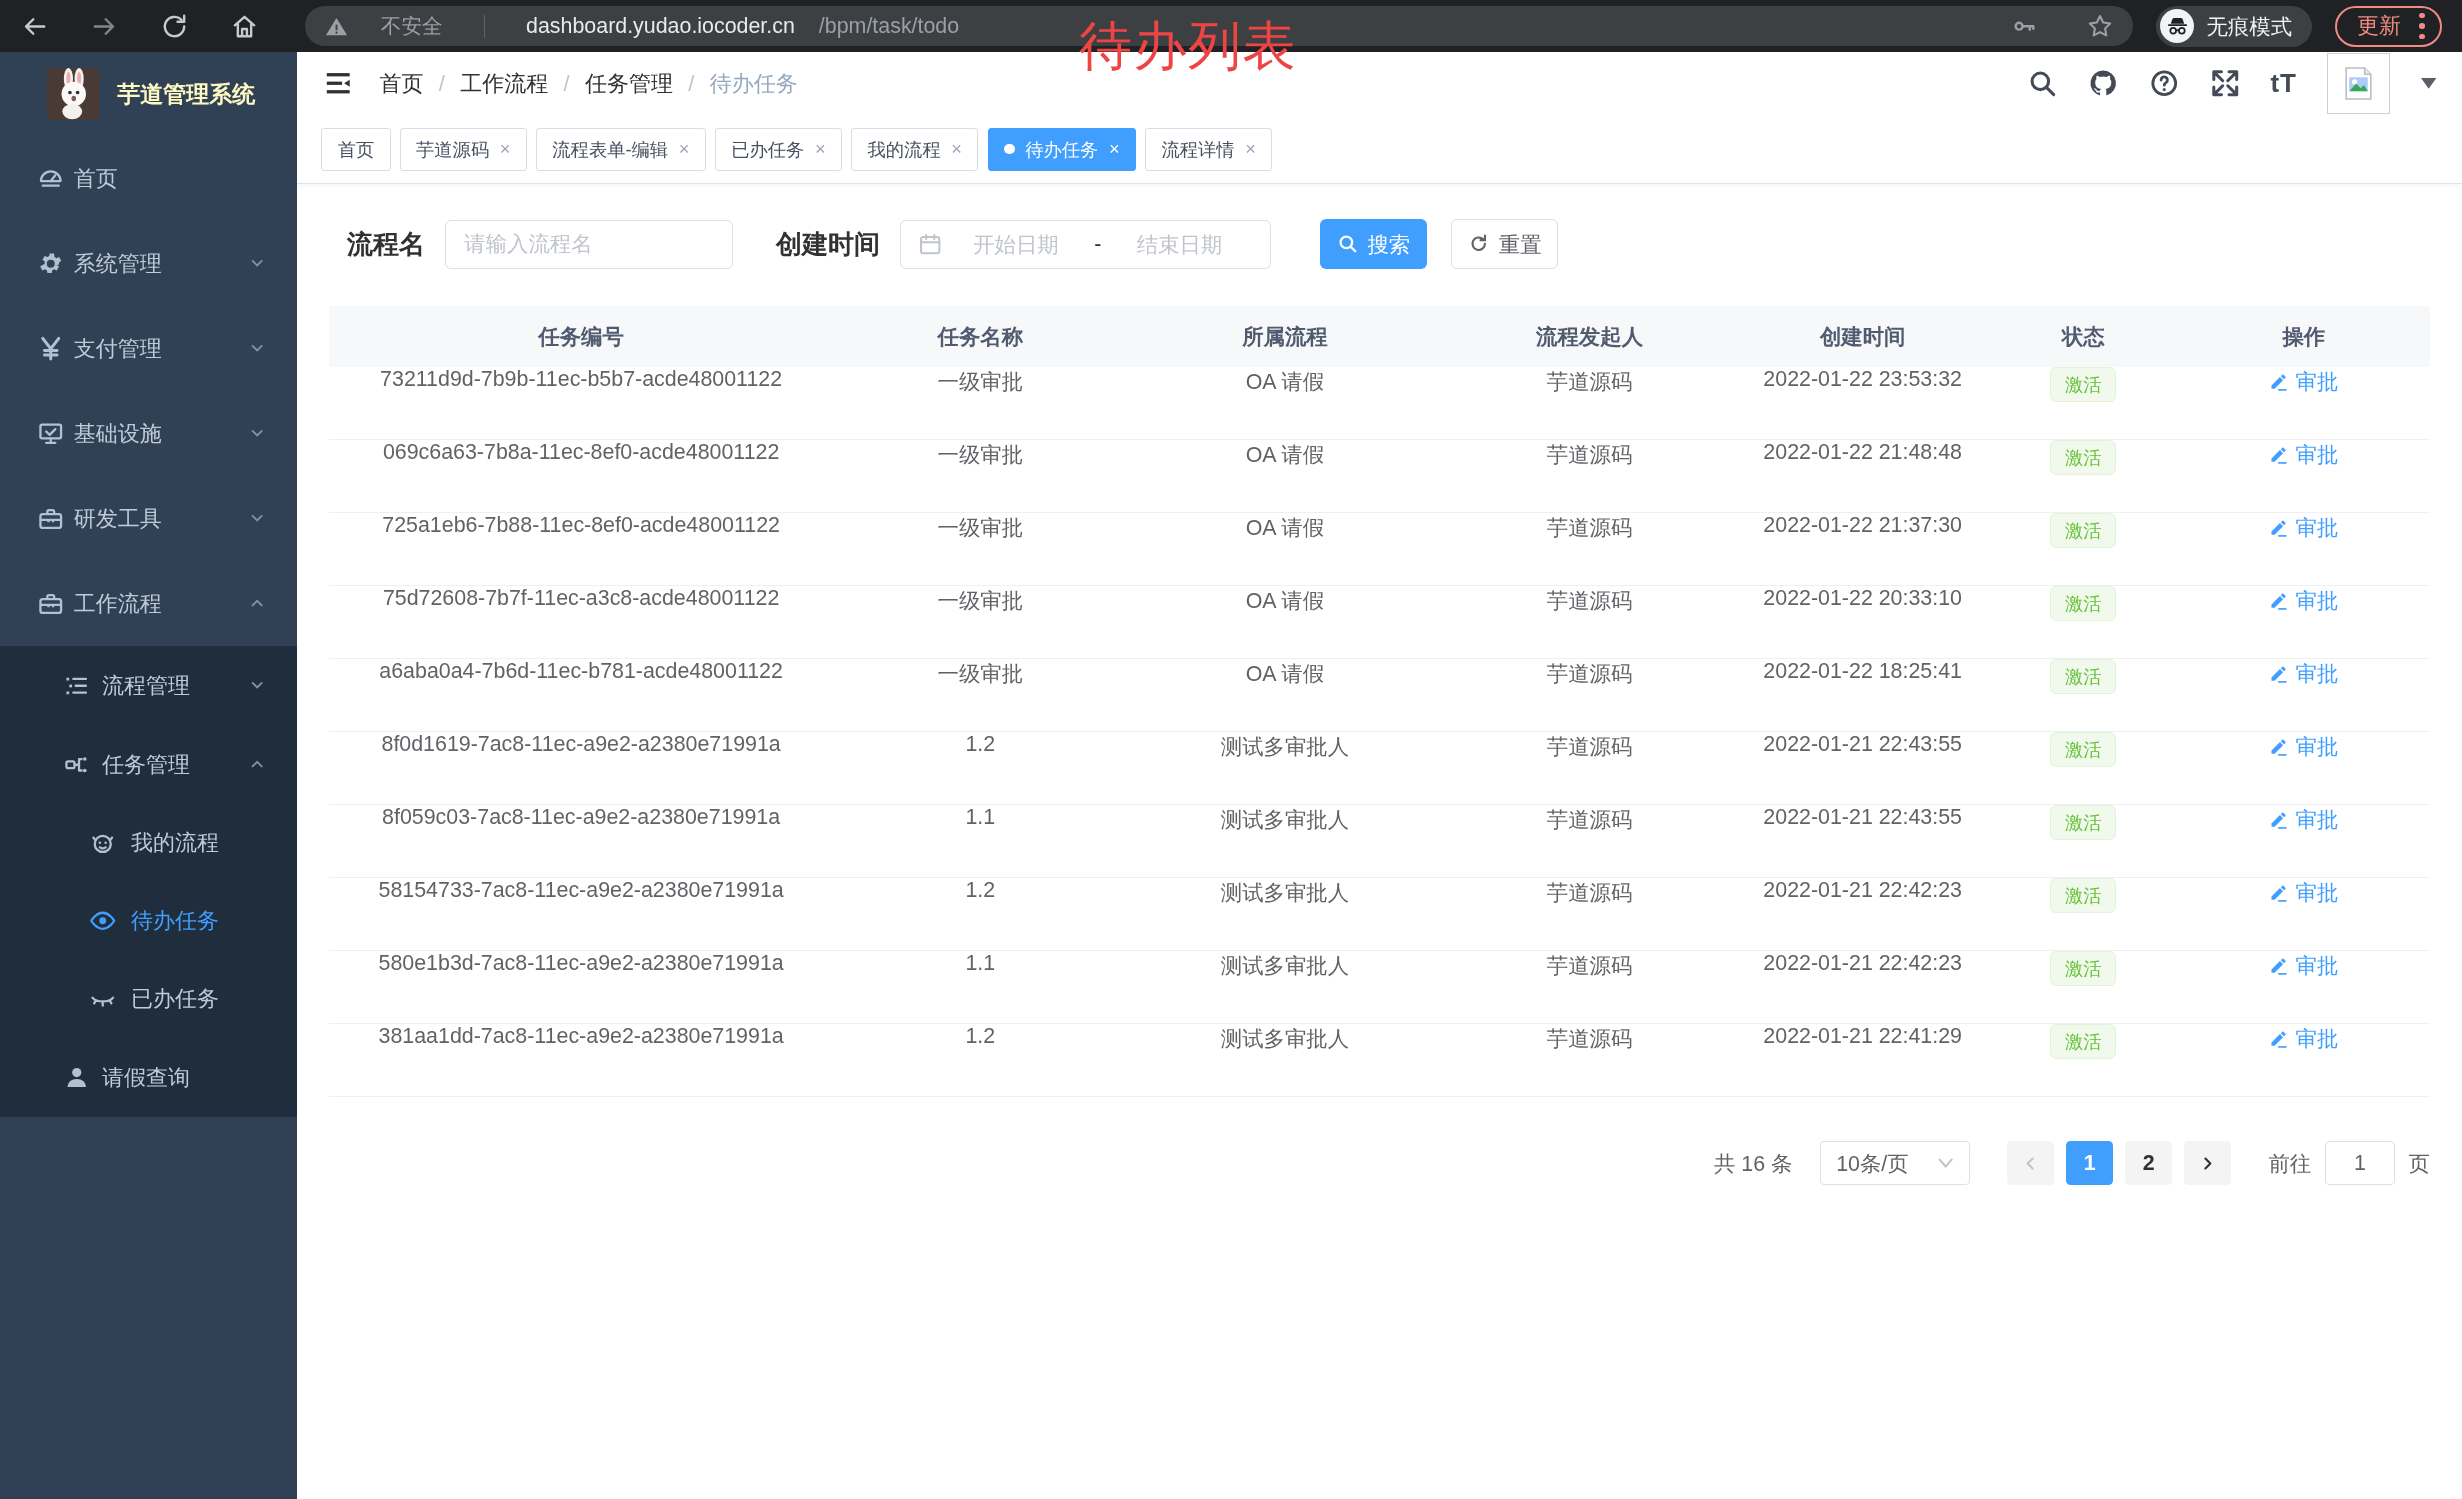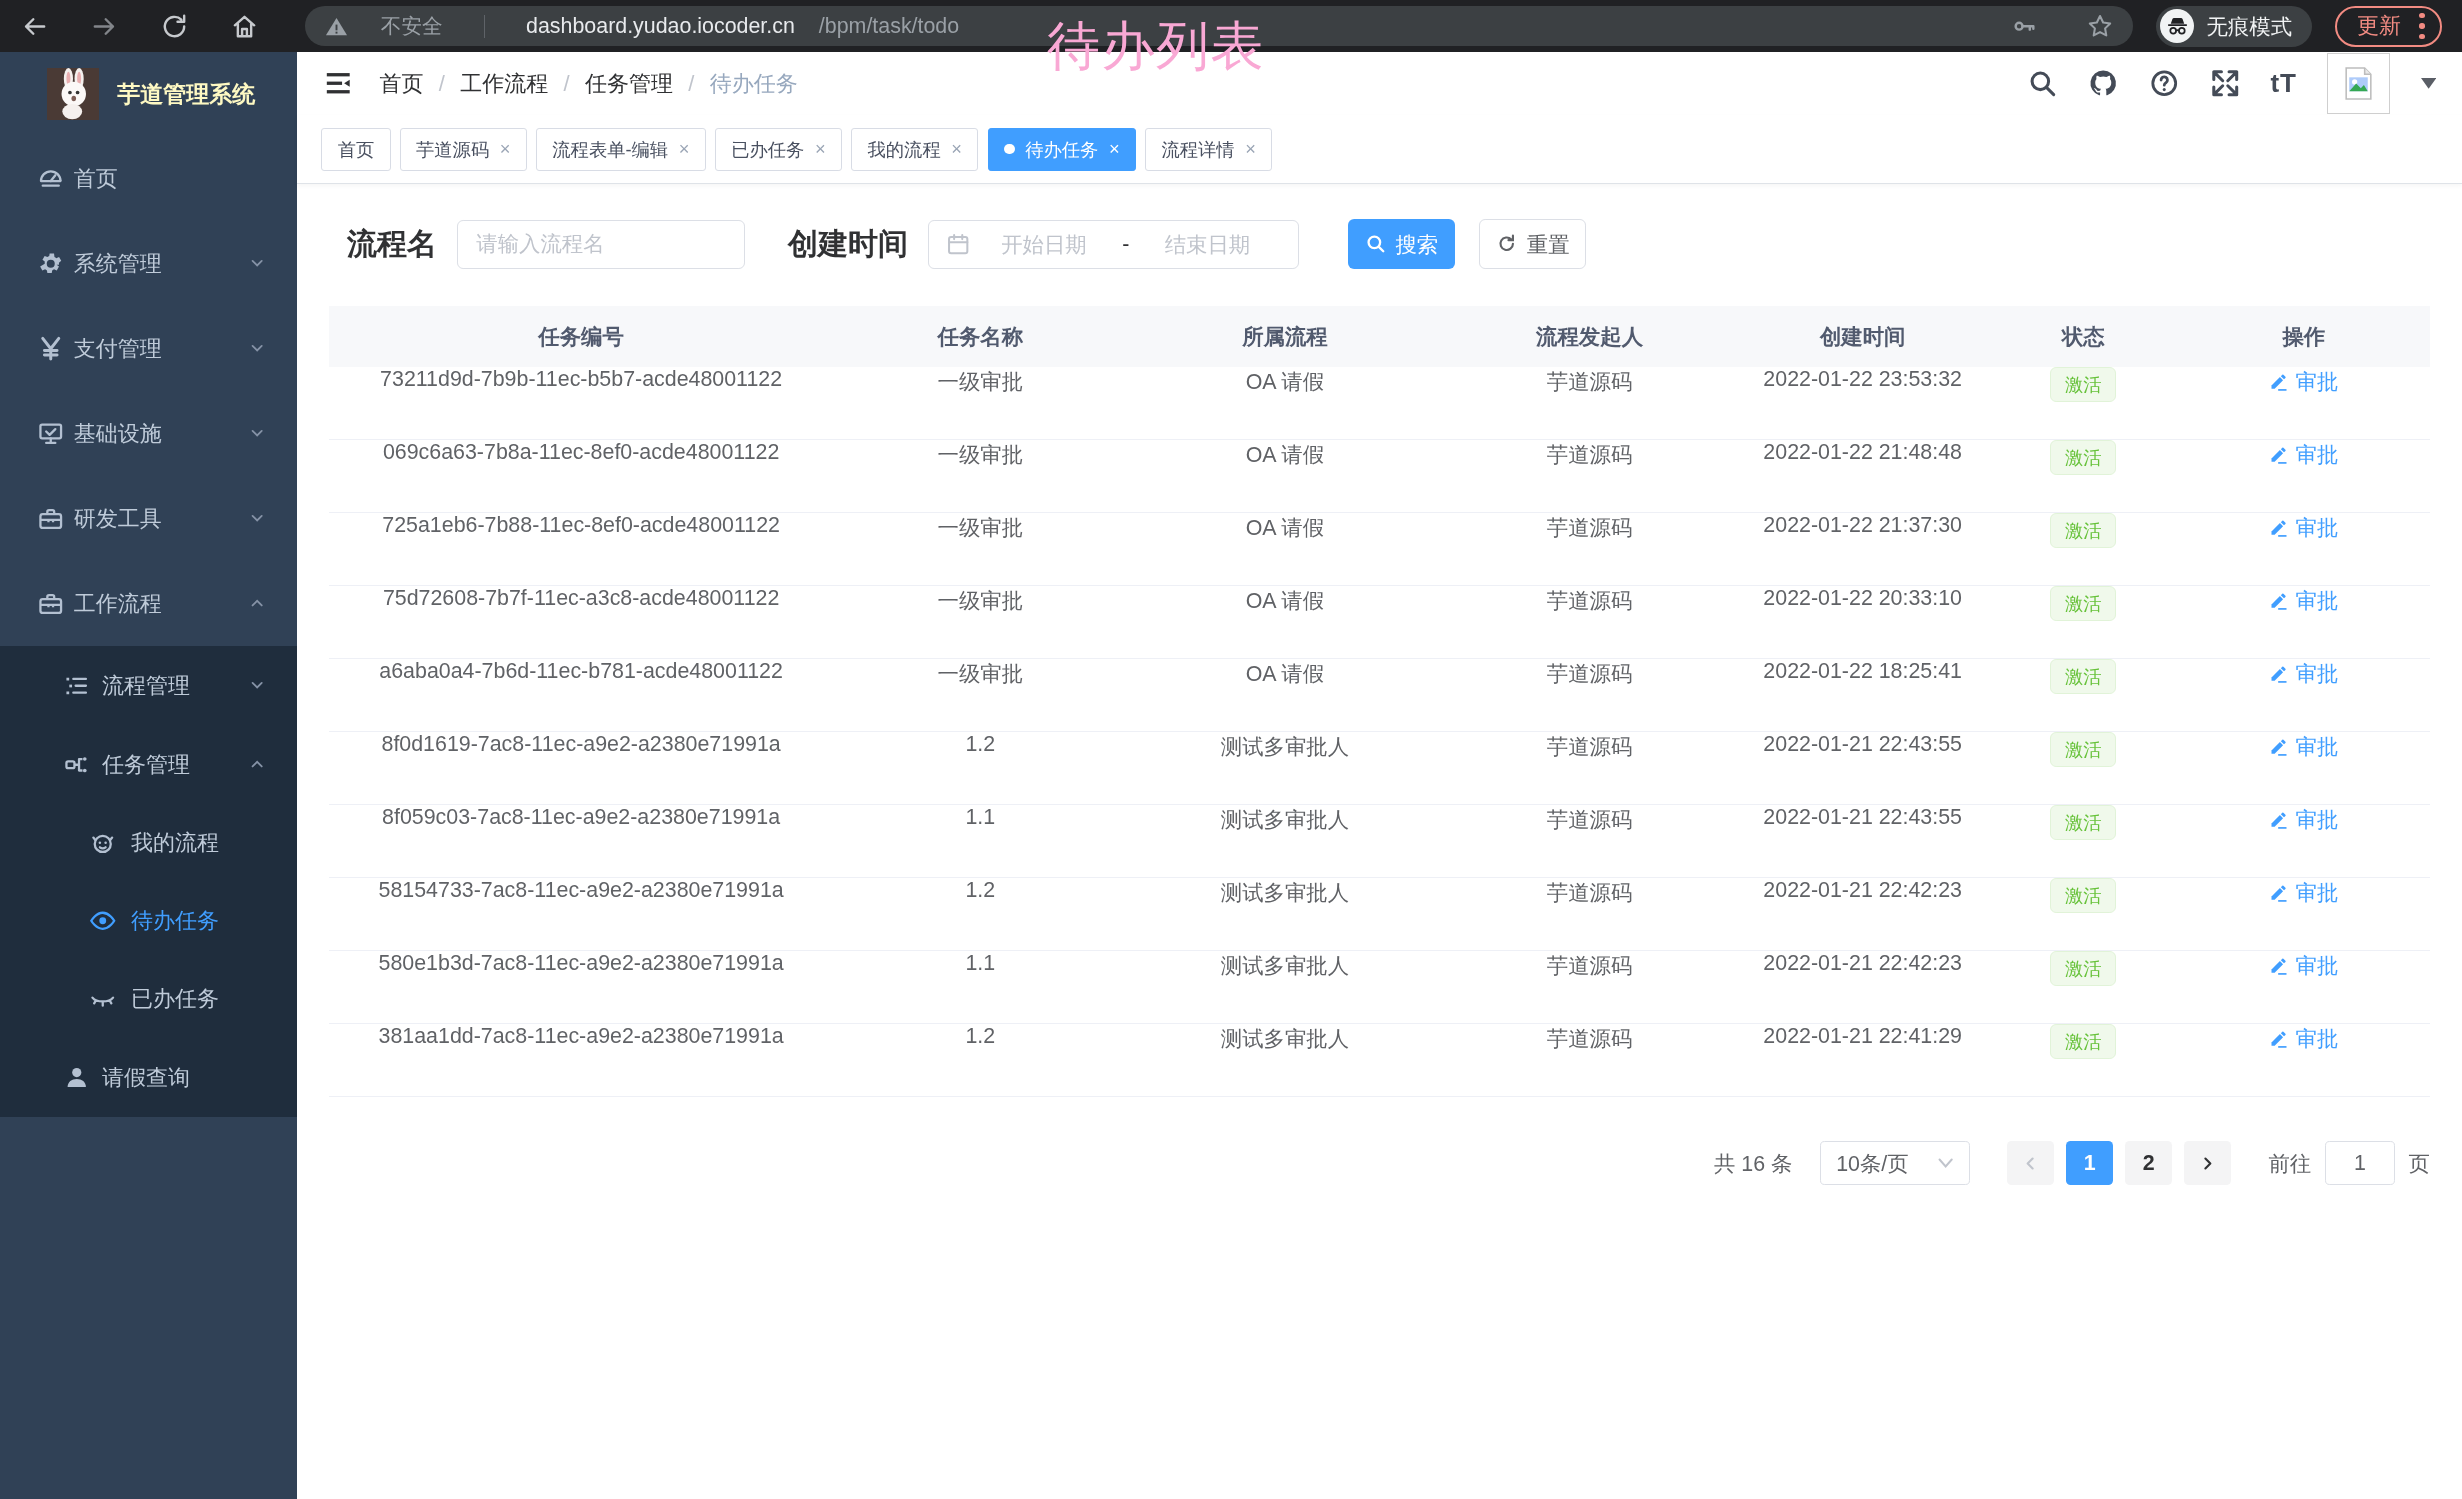--- a/index.html
+++ b/index.html
@@ -21,21 +21,21 @@
   .star-ic { width:26px; height:26px; color:#9aa0a6; }
   .incog { height:41px; background:#3c4043; border-radius:20.6px; display:flex; align-items:center; gap:12.2px; padding:0 20px 0 4.6px; margin-left:23px; flex:none; }
   .incog-circle { width:34px; height:34px; border-radius:50%; background:#f1f3f4; display:flex; align-items:center; justify-content:center; }
   .incog-circle svg { width:23px; height:23px; color:#202124; }
   .incog-label { color:#f1f3f4; font-size:21.4px; }
   .update-pill { height:41px; border:2.3px solid #f28b82; border-radius:20.6px; color:#f28b82; display:flex; align-items:center; gap:15.3px; padding:0 12.2px 0 20px; margin-left:23px; flex:none; }
   .update-label { font-size:22px; }
   .kebab { display:flex; flex-direction:column; gap:5.3px; padding:3.1px; }
   .kebab i { width:5.3px; height:5.3px; border-radius:50%; background:#f28b82; }
 
-  .annotation { position:absolute; left:1047px; top:10.7px; font-size:53px; color:#f9a8d4; z-index:60; letter-spacing:1.5px; white-space:nowrap; }
+  .annotation { position:absolute; left:1079px; top:10.7px; font-size:53px; color:#ef4444; z-index:60; letter-spacing:1.5px; white-space:nowrap; }
 
   
   .app { display:flex; height:1448px; }
 
   
   .sidebar { width:297px; flex:none; background:#304156; color:#bfcbd9; }
   .logo-row { height:84px; display:flex; align-items:center; padding-left:47px; gap:18.3px; }
   .logo-img { width:52px; height:52px; flex:none; }
   .app-title { color:#fef9c3; font-size:23px; font-weight:bold; white-space:nowrap; }
   .menu-item { height:85px; display:flex; align-items:center; padding:0 30.5px 0 37px; font-size:22px; cursor:pointer; }
@@ -66,21 +66,21 @@
 
   .tab-bar { height:69px; display:flex; align-items:center; gap:9.2px; padding:0 24.4px; border-bottom:1.5px solid #dfe3e8; box-shadow:0 1.5px 4.6px rgba(0,0,0,.04); }
   .tab { height:43px; padding:0 15.3px; border:1.5px solid #d8dce5; border-radius:3.1px; background:#fff; color:#495060; font-size:18.3px; display:inline-flex; align-items:center; gap:10.7px; cursor:pointer; white-space:nowrap; }
   .tab .dot { width:10.7px; height:10.7px; border-radius:50%; background:#fff; display:none; }
   .tab .close { font-size:18.3px; color:#9aa5b5; line-height:1; }
   .tab.active { background:#409eff; border-color:#409eff; color:#fff; }
   .tab.active .dot { display:inline-block; }
   .tab.active .close { color:#fff; }
 
   .filter-row { display:flex; align-items:center; margin:35px 0 0 50px; }
-  .f-label { font-size:30px; font-weight:600; color:#303133; margin-right:20px; white-space:nowrap; }
+  .f-label { font-size:26px; font-weight:600; color:#303133; margin-right:20px; white-space:nowrap; }
   .f-input { width:288px; height:49px; border:1.5px solid #dcdfe6; border-radius:6.1px; font-size:21.4px; color:#606266; padding:0 18.3px; outline:none; }
   .f-input::placeholder { color:#c0c4cc; }
   .f-label.second { margin-left:43px; }
   .date-range { width:371px; height:49px; border:1.5px solid #dcdfe6; border-radius:6.1px; display:flex; align-items:center; padding:0 17px; font-size:21.4px; color:#c0c4cc; }
   .cal-ic { width:24.4px; height:24.4px; color:#c0c4cc; flex:none; }
   .date-range .ph { flex:1; text-align:center; }
   .date-range .rsep { color:#303133; padding:0 4.6px; }
   .btn { height:50px; border-radius:6.1px; font-size:21.4px; display:inline-flex; align-items:center; justify-content:center; gap:9.2px; cursor:pointer; border:none; }
   .btn-search { width:107px; margin-left:49px; background:#409eff; color:#fff; }
   .btn-reset { width:107px; margin-left:24.4px; background:#fff; border:1.5px solid #dcdfe6; color:#606266; }

